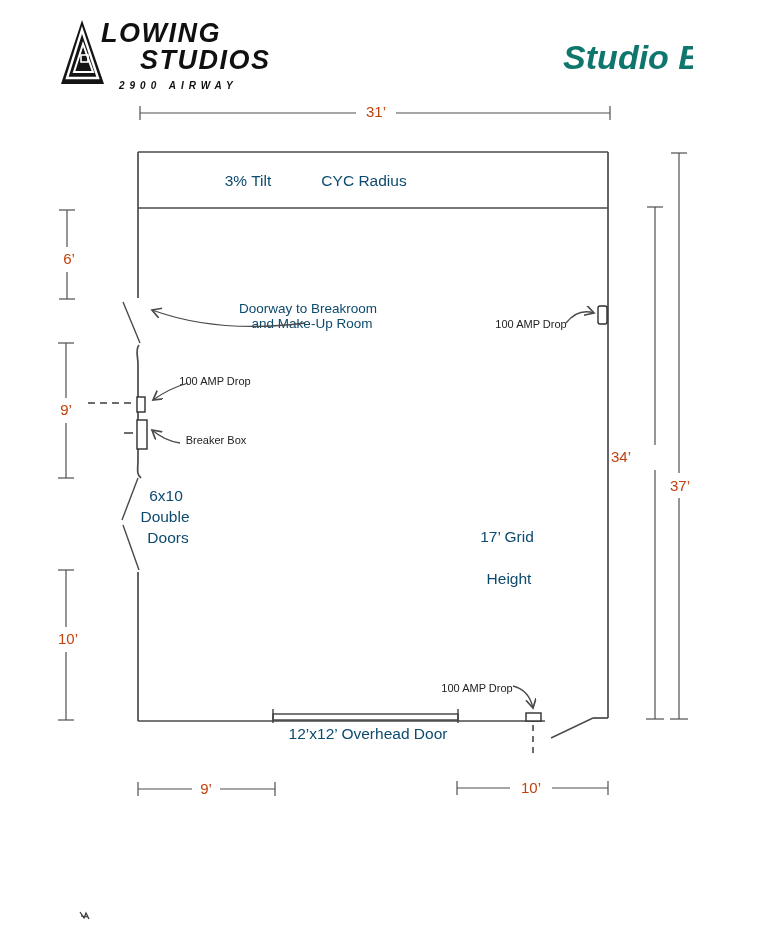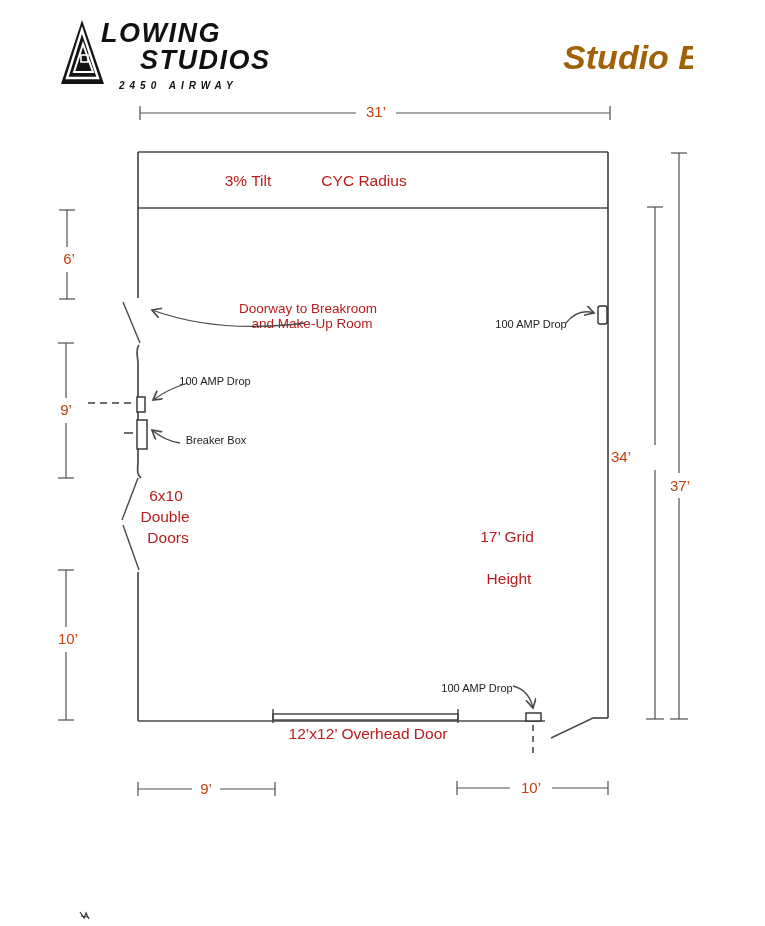--- a/index.html
+++ b/index.html
@@ -2,51 +2,51 @@
 <html><head>
 <meta charset="utf-8">
 <style>
   html,body{margin:0;padding:0;background:#fff;}
   .canvas{
     position:relative;width:693px;height:926px;background:#ffffff;
     font-family:"Liberation Sans", sans-serif;color:#1a1a1a;overflow:hidden;
   }
   .plan-svg{position:absolute;left:0;top:0;}
   .label{position:absolute;transform:translate(-50%,-50%);white-space:nowrap;
-         color:#b91c1c;line-height:1.15;}
+         color:#0c4a6e;line-height:1.15;}
   .dim{font-size:15px;color:#c2410c;background:#fff;padding:0 3px;}
   .room-label{font-size:15.5px;}
   .small-note{font-size:11px;color:#222;}
   .mid-note{font-size:13.5px;}
   .logo-word{position:absolute;font-style:italic;font-weight:bold;
              font-family:"Liberation Sans", sans-serif;color:#101010;}
   .logo-line1{left:101px;top:18px;font-size:27px;letter-spacing:1.5px;}
   .logo-line2{left:140px;top:45px;font-size:27px;letter-spacing:1.5px;}
   .logo-addr{left:119px;top:80px;font-size:10px;letter-spacing:5px;font-weight:bold;}
   .studio-title{position:absolute;left:553px;top:38px;width:160px;text-align:center;
-                font-size:34px;font-weight:bold;font-style:italic;color:#a16207;}
+                font-size:34px;font-weight:bold;font-style:italic;color:#0f766e;}
   .tc{text-align:center;}
 </style>
 </head>
 <body>
 
 <div class="canvas">
 
   <svg class="plan-svg" width="765" height="926" viewBox="0 0 765 926" style="z-index:1;">
 
     <g>
       <polygon points="82,20 104,84 61,84" fill="#141414"></polygon>
       <polygon points="82,30 98,78 67,78" fill="none" stroke="#ffffff" stroke-width="2.4"></polygon>
       <polygon points="83,44 93,72 74,72" fill="none" stroke="#ffffff" stroke-width="2"></polygon>
       <rect x="81" y="55" width="7" height="7" fill="none" stroke="#ffffff" stroke-width="1.6"></rect>
     </g>
   </svg>
   <div class="logo-word logo-line1">LOWING</div>
   <div class="logo-word logo-line2">STUDIOS</div>
-  <div class="logo-word logo-addr">2450 AIRWAY</div>
+  <div class="logo-word logo-addr">2900 AIRWAY</div>
   <div class="studio-title">Studio B</div>
 
   <svg class="plan-svg" width="765" height="926" viewBox="0 0 765 926" style="z-index:2;">
     <defs>
       <marker id="ah" markerWidth="12" markerHeight="12" refX="7" refY="4" orient="auto">
         <path d="M0,0 L7,4 L0,8" fill="none" stroke="#4a4a4a" stroke-width="1.3"></path>
       </marker>
     </defs>
 
     <g stroke="#4a4a4a" stroke-width="1.7" fill="none">

